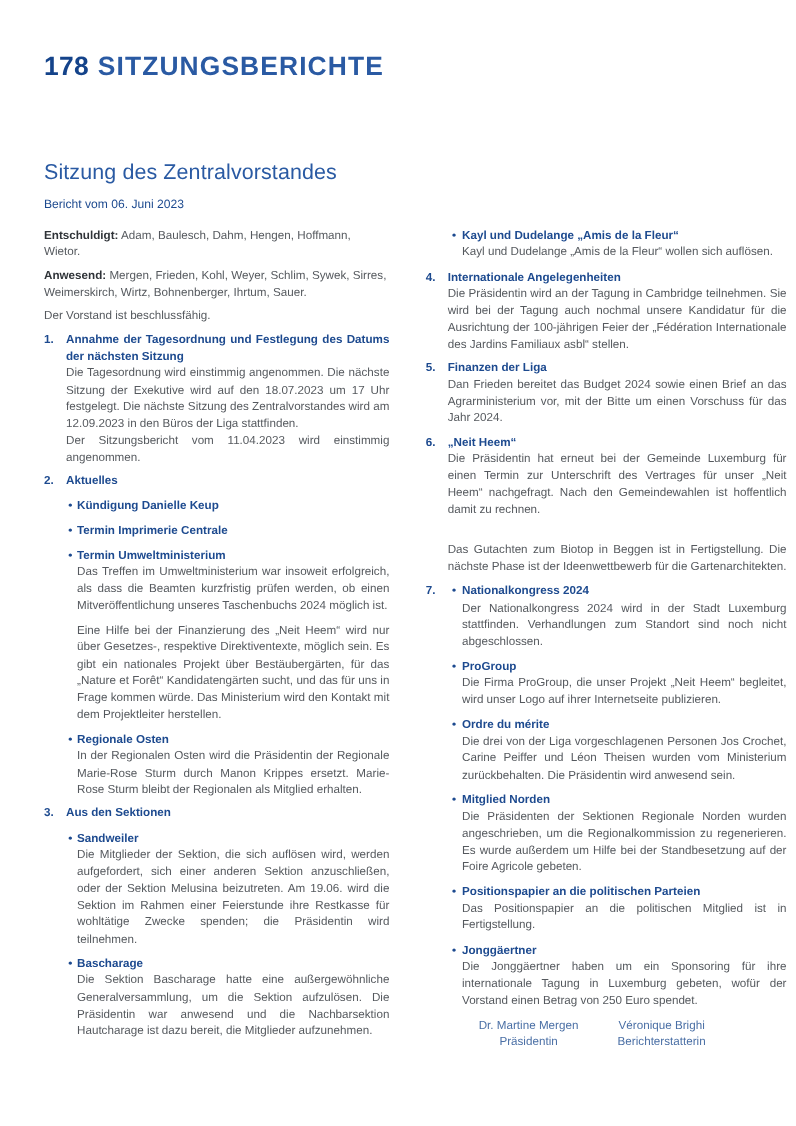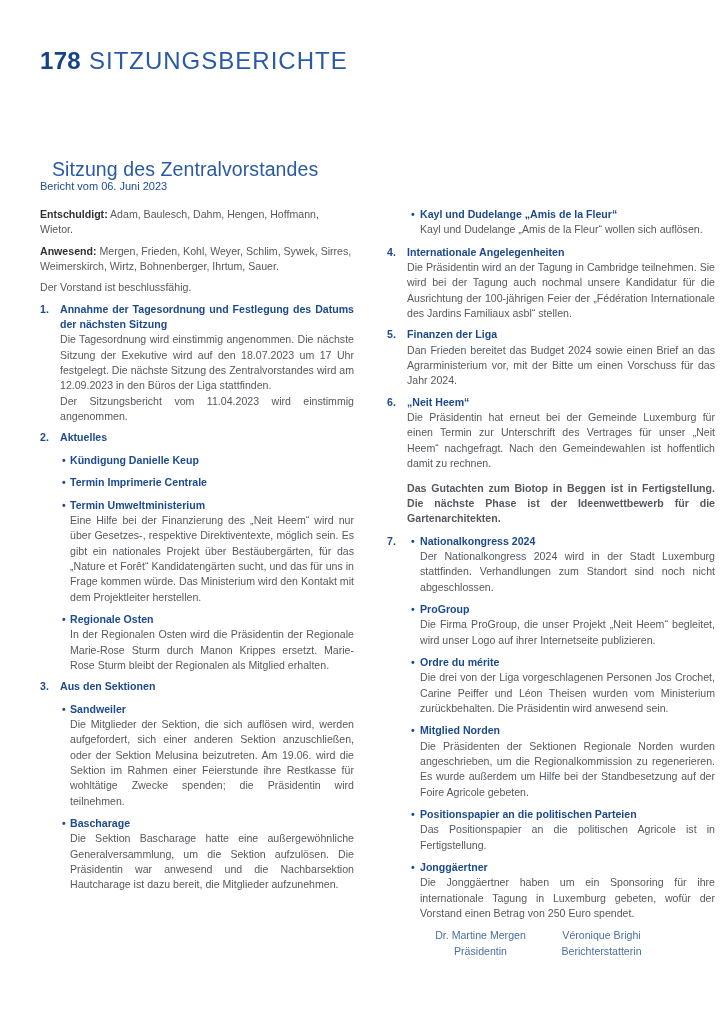--- a/index.html
+++ b/index.html
@@ -6,21 +6,21 @@
   body {
     width: 724px; height: 1024px; position: relative; overflow: hidden;
     font-family: "Liberation Sans", "DejaVu Sans", sans-serif;
     color: #55595e;
   }
   .page-header {
     position: absolute; left: 40px; top: 47px;
     font-size: 24px; letter-spacing: 0.3px; color: #1f4c94; white-space: nowrap;
   }
   .page-header .num { font-weight: bold; color: #14438a; margin-right: 8px; }
-  .page-header .title { font-weight: normal; color: #2a5aa3; letter-spacing: 1px; text-align: center; }
+  .page-header .title { font-weight: bold; color: #2a5aa3; letter-spacing: 1px; text-align: center; }
 
   .article-title {
     position: absolute; left: 40px; top: 146px;
     font-size: 19.5px; color: #2a5aa3; font-weight: normal; letter-spacing: 0.1px;
   }
   .article-date {
     position: absolute; left: 40px; top: 180px;
     font-size: 11px; font-weight: normal; color: #1d4a8f; text-align: center;
   }
 
@@ -31,21 +31,21 @@
   p { margin: 0; }
   .para { margin-bottom: 6px; text-align: left; }
   .lbl { font-weight: bold; color: #2f3338; }
 
   .section { position: relative; margin-bottom: 6px; }
   .section-num {
     position: absolute; left: 0; top: 0; font-weight: bold; color: #1d4a8f; width: 20px;
   }
   .section-head { padding-left: 20px; font-weight: bold; color: #1d4a8f; text-align: justify; }
   .section-body { padding-left: 20px; text-align: justify; }
-  .section-body + .section-body { margin-top: 9px; font-weight: bold; }
+  .section-body + .section-body { margin-top: 21px; }
 
   .bullet { position: relative; padding-left: 30px; margin-top: 7px; }
   .bullet-dot {
     position: absolute; left: 22px; top: 0; color: #1d4a8f; font-weight: bold;
   }
   .bullet-head { font-weight: bold; color: #1d4a8f; }
   .bullet-body { text-align: justify; }
   .bullet-body + .bullet-body { margin-top: 7px; }
 
   .right .bullet { padding-left: 13px; }
@@ -56,21 +56,21 @@
   .signatures { display: flex; padding-left: 33px; margin-top: 7px; color: #4a6fa5; text-align: center; }
   .sig { width: 121px; }
 </style>
 </head>
 <body>
 
 <div class="page-header">
   <span class="num">178</span><span class="title">SITZUNGSBERICHTE</span>
 </div>
 
-<h1 class="article-title" style="margin:12px;">Sitzung des Zentralvorstandes</h1>
+<h1 class="article-title" style="margin:0;">Sitzung des Zentralvorstandes</h1>
 <div class="article-date">Bericht vom 06. Juni 2023</div>
 
 <div class="col left">
   <p class="para"><span class="lbl">Entschuldigt:</span><span> Adam, Baulesch, Dahm, Hengen, Hoffmann, Wietor.</span></p>
   <p class="para"><span class="lbl">Anwesend:</span><span> Mergen, Frieden, Kohl, Weyer, Schlim, Sywek, Sirres, Weimerskirch, Wirtz, Bohnenberger, Ihrtum, Sauer.</span></p>
   <p class="para">Der Vorstand ist beschlussfähig.</p>
 
   <div class="section">
     <span class="section-num">1.</span>
     <div class="section-head">Annahme der Tagesordnung und Festlegung des Datums der nächsten Sitzung</div>
@@ -88,20 +88,21 @@
       <span class="bullet-dot">•</span>
       <div class="bullet-head">Kündigung Danielle Keup</div>
     </div>
     <div class="bullet">
       <span class="bullet-dot">•</span>
       <div class="bullet-head">Termin Imprimerie Centrale</div>
     </div>
     <div class="bullet">
       <span class="bullet-dot">•</span>
       <div class="bullet-head">Termin Umweltministerium</div>
+      <div class="bullet-body">Das Treffen im Umweltministerium war insoweit erfolgreich, als dass die Beamten kurzfristig prüfen werden, ob einen Mitveröffentlichung unseres Taschenbuchs 2024 möglich ist.</div>
       <div class="bullet-body">Eine Hilfe bei der Finanzierung des „Neit Heem“ wird nur über Gesetzes-, respektive Direktiventexte, möglich sein. Es gibt ein nationales Projekt über Bestäubergärten, für das „Nature et Forêt“ Kandidatengärten sucht, und das für uns in Frage kommen würde. Das Ministerium wird den Kontakt mit dem Projektleiter herstellen.</div>
     </div>
     <div class="bullet">
       <span class="bullet-dot">•</span>
       <div class="bullet-head">Regionale Osten</div>
       <div class="bullet-body">In der Regionalen Osten wird die Präsidentin der Regionale Marie-Rose Sturm durch Manon Krippes ersetzt. Marie-Rose Sturm bleibt der Regionalen als Mitglied erhalten.</div>
     </div>
   </div>
 
   <div class="section">
@@ -166,21 +167,21 @@
       <div class="bullet-body">Die drei von der Liga vorgeschlagenen Personen Jos Crochet, Carine Peiffer und Léon Theisen wurden vom Ministerium zurückbehalten. Die Präsidentin wird anwesend sein.</div>
     </div>
     <div class="bullet indented">
       <span class="bullet-dot">•</span>
       <div class="bullet-head">Mitglied Norden</div>
       <div class="bullet-body">Die Präsidenten der Sektionen Regionale Norden wurden angeschrieben, um die Regionalkommission zu regenerieren. Es wurde außerdem um Hilfe bei der Standbesetzung auf der Foire Agricole gebeten.</div>
     </div>
     <div class="bullet indented">
       <span class="bullet-dot">•</span>
       <div class="bullet-head">Positionspapier an die politischen Parteien</div>
-      <div class="bullet-body">Das Positionspapier an die politischen Agricole ist in Fertigstellung.</div>
+      <div class="bullet-body">Das Positionspapier an die politischen Mitglied ist in Fertigstellung.</div>
     </div>
     <div class="bullet indented">
       <span class="bullet-dot">•</span>
       <div class="bullet-head">Jonggäertner</div>
       <div class="bullet-body">Die Jonggäertner haben um ein Sponsoring für ihre internationale Tagung in Luxemburg gebeten, wofür der Vorstand einen Betrag von 250 Euro spendet.</div>
     </div>
 
     <div class="signatures">
       <div class="sig">
         <div>Dr. Martine Mergen</div>

